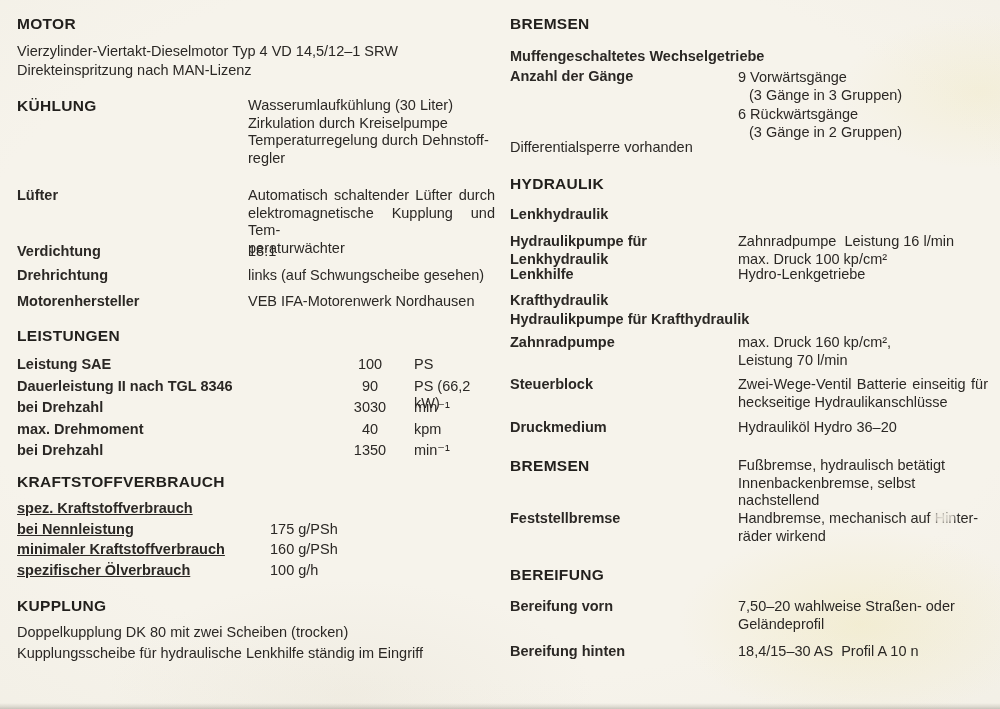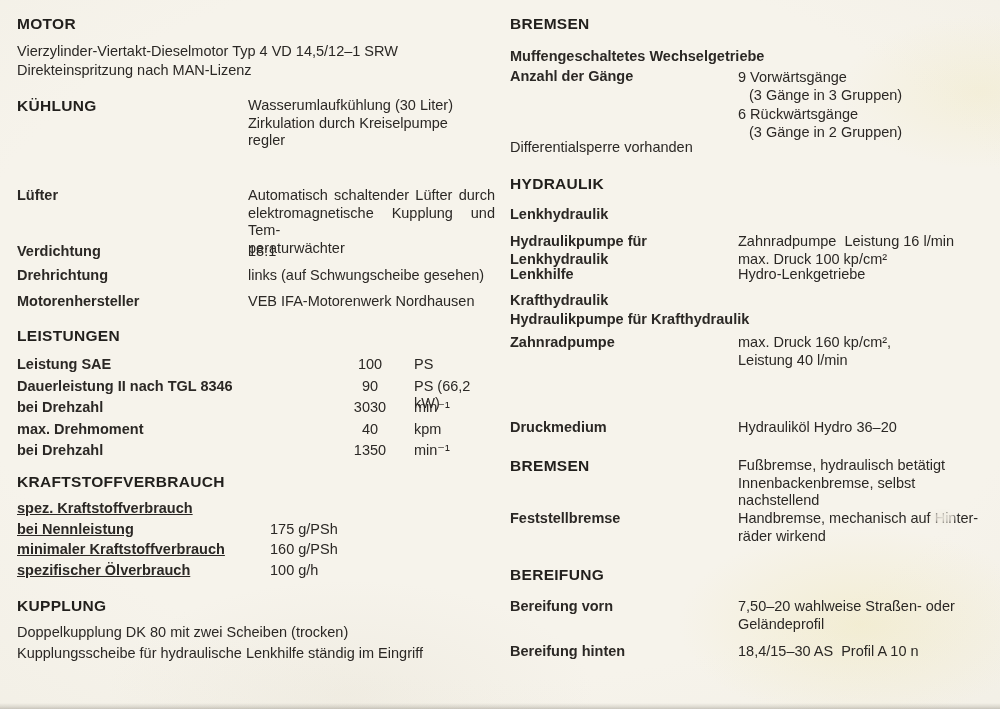--- a/index.html
+++ b/index.html
@@ -65,20 +65,21 @@
     <div class="abs t lines lh19" style="top:42px">
         <div>Vierzylinder-Viertakt-Dieselmotor Typ 4 VD 14,5/12–1 SRW</div>
         <div>Direkteinspritzung nach MAN-Lizenz</div>
       </div>
 
     <div class="abs t row" style="top:97px">
       <span class="lbl h">KÜHLUNG</span>
       <div class="val lines">
           <div>Wasserumlaufkühlung (30 Liter)</div>
           <div>Zirkulation durch Kreiselpumpe</div>
+          <div>Temperaturregelung durch Dehnstoff-</div>
           <div>regler</div>
         </div>
     </div>
 
     <div class="abs t row" style="top:187px">
       <span class="lbl">Lüfter</span>
       <div class="val lines">
           <div class="jline">Automatisch schaltender Lüfter durch</div>
           <div class="jline">elektromagnetische Kupplung und Tem-</div>
           <div>peraturwächter</div>
@@ -195,24 +196,31 @@
       <div class="val">Hydro-Lenkgetriebe</div>
     </div>
 
     <div class="abs t b" style="top:292px">Krafthydraulik</div>
     <div class="abs t b" style="top:311px">Hydraulikpumpe für Krafthydraulik</div>
 
     <div class="abs t row" style="top:334px">
       <span class="lbl">Zahnradpumpe</span>
       <div class="val lines">
           <div>max. Druck 160 kp/cm²,</div>
-          <div>Leistung 40 l/min</div>
-        </div>
-    </div>
-
+          <div>Leistung 70 l/min</div>
+        </div>
+    </div>
+
+    <div class="abs t row" style="top:376px">
+      <span class="lbl">Steuerblock</span>
+      <div class="val lines">
+          <div class="jline">Zwei-Wege-Ventil Batterie einseitig für</div>
+          <div>heckseitige Hydraulikanschlüsse</div>
+        </div>
+    </div>
 
     <div class="abs t row" style="top:419px">
       <span class="lbl">Druckmedium</span>
       <div class="val">Hydrauliköl Hydro 36–20</div>
     </div>
 
     <div class="abs t row" style="top:457px">
       <span class="lbl h">BREMSEN</span>
       <div class="val lines">
           <div>Fußbremse, hydraulisch betätigt</div>

